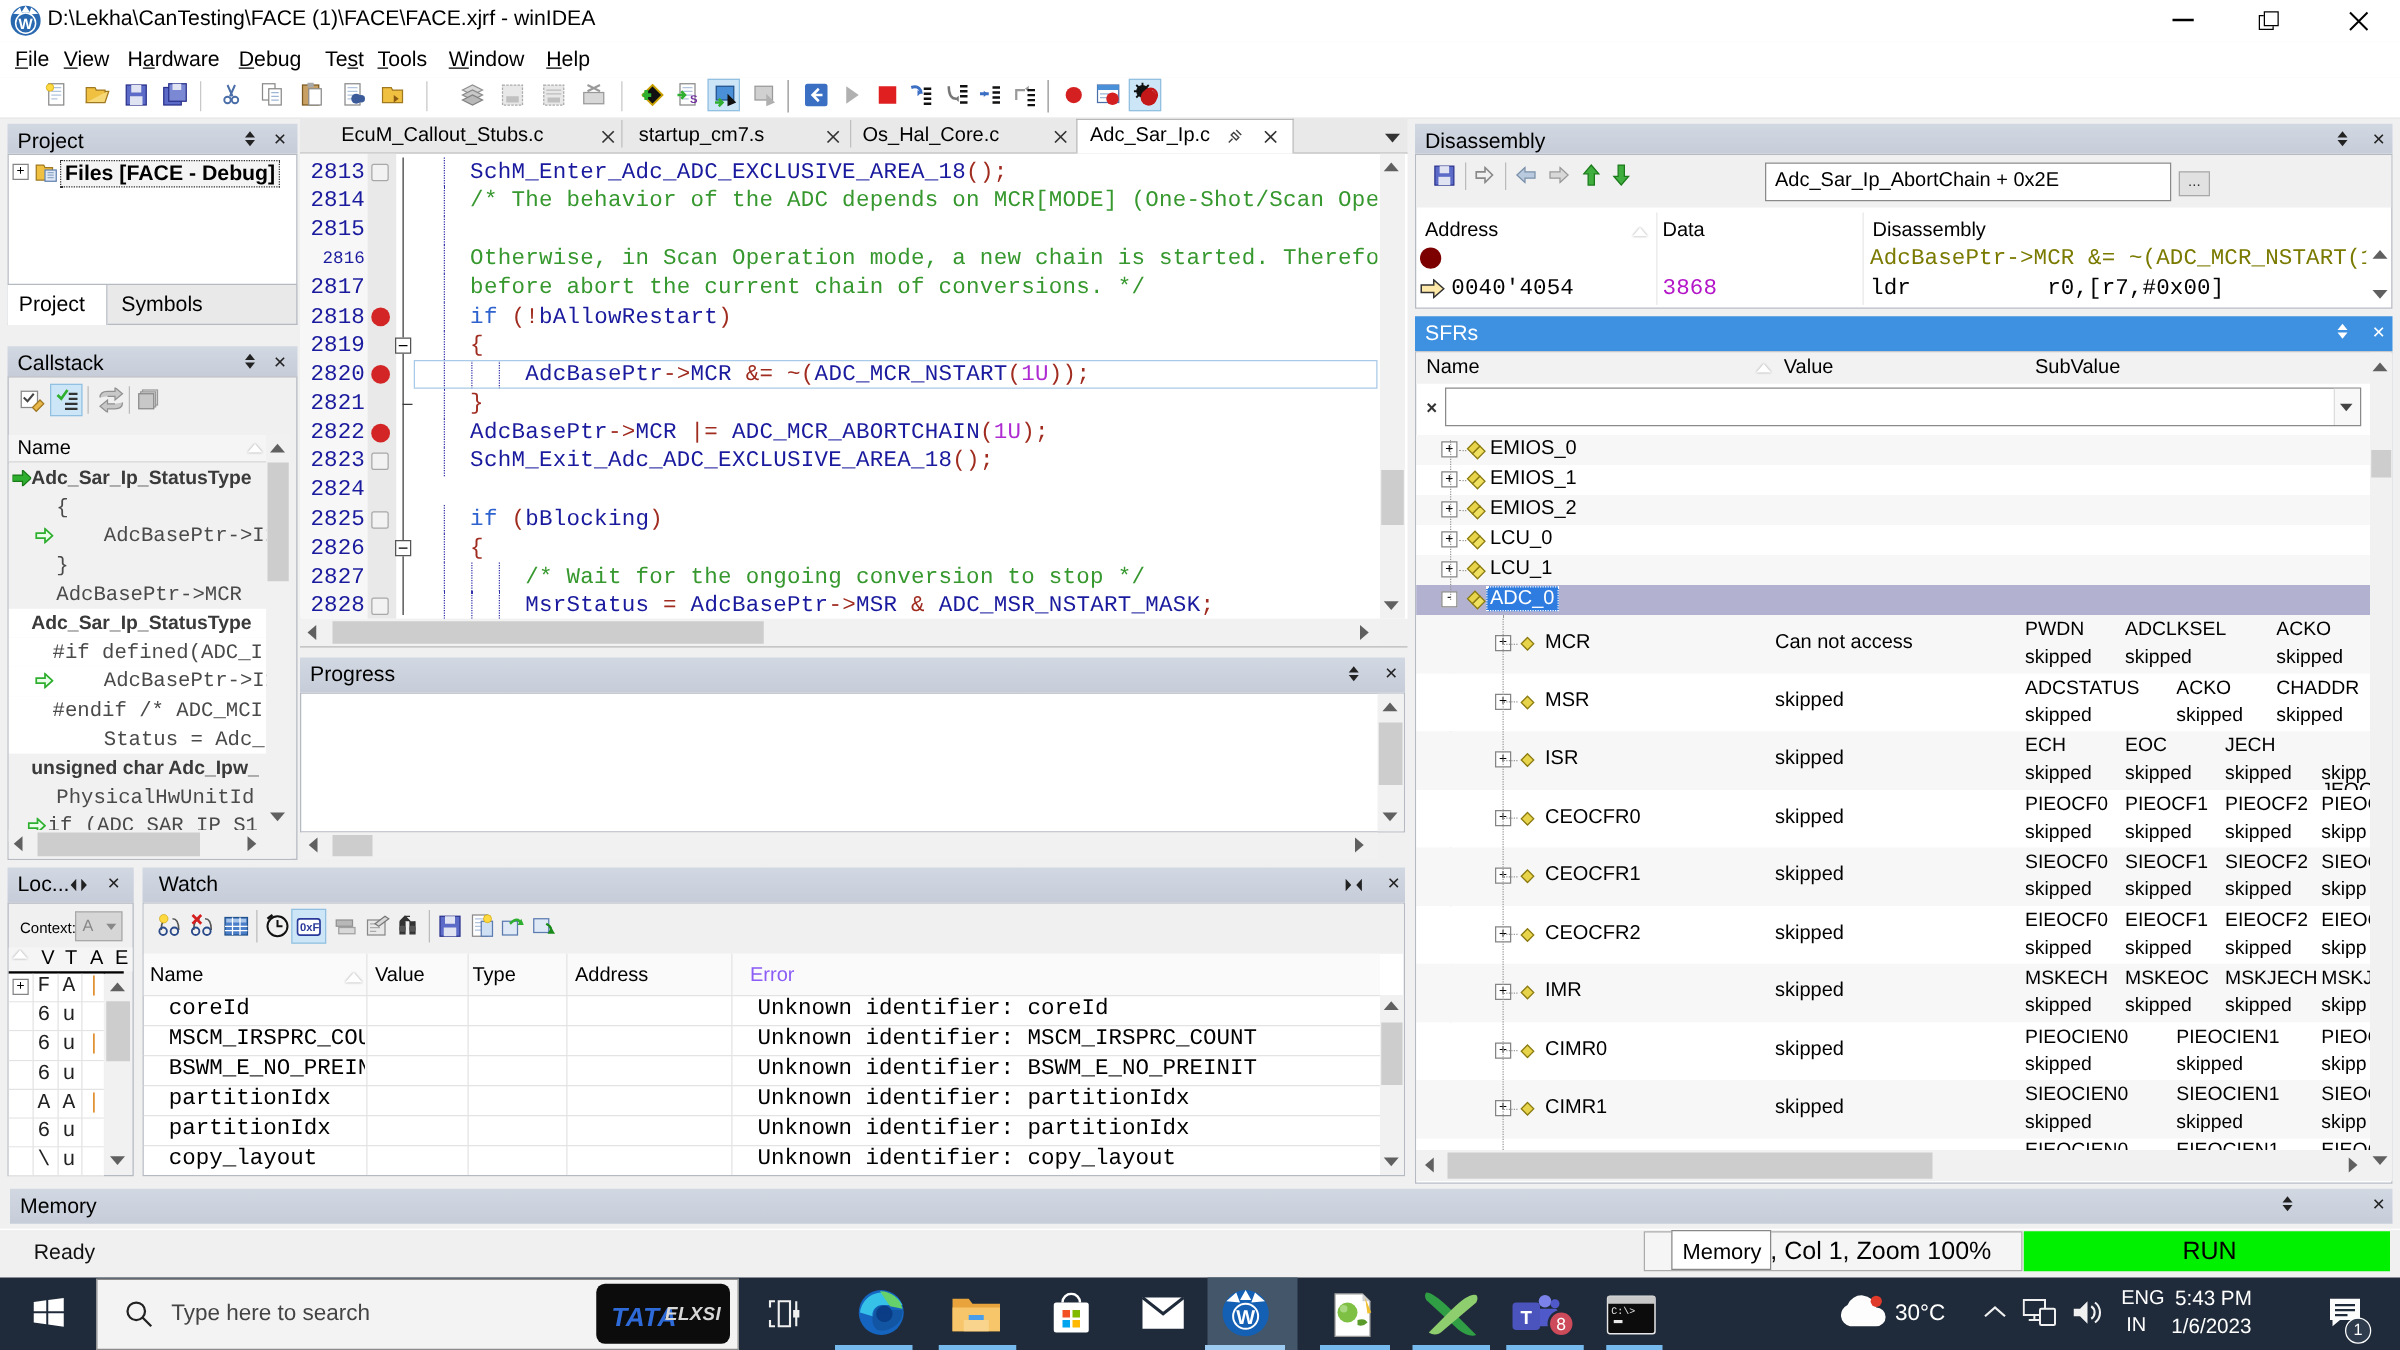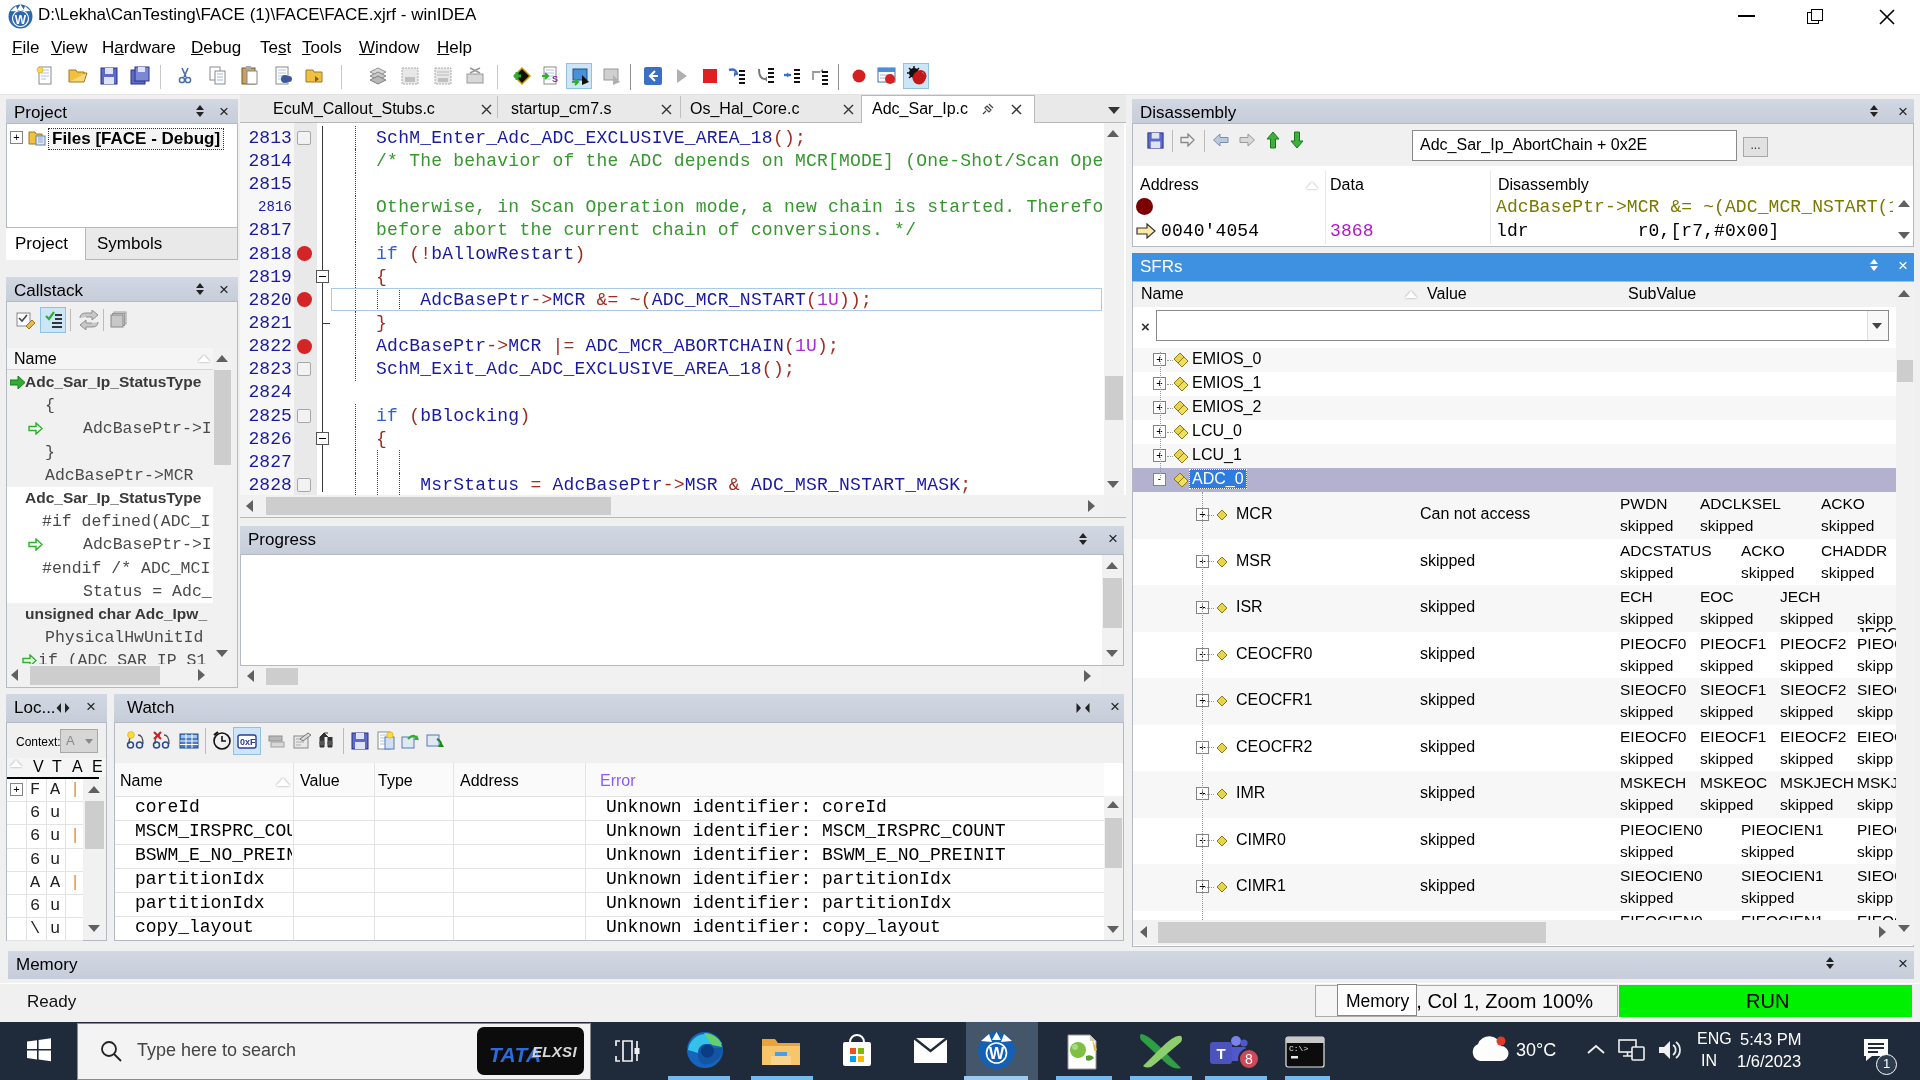--- a/index.html
+++ b/index.html
@@ -360,21 +360,21 @@
 <div class="cl mono" style="left:332px;top:404.0px;font-size:18px;letter-spacing:.22px;white-space:pre;width:770px;overflow:hidden;"><span>    </span><span class="kw">if</span><span class="op"> (</span><span class="id">bBlocking</span><span class="op">)</span></div>
 <div class="cl mono lnum" style="left:240px;top:427.1px;width:52px;height:23.14px;justify-content:flex-end;font-size:18px;letter-spacing:.1px;">2826</div>
 <div class="abs" style="left:316px;top:432.2px;width:13px;height:13px;background:#fff;border:1px solid #555;"></div>
 <div class="abs" style="left:319px;top:438.2px;width:7px;height:1px;background:#000;"></div>
 <div class="abs" style="left:355px;top:427.1px;width:1px;height:23.14px;border-left:1px dotted #3333aa;"></div>
 <div class="cl mono" style="left:332px;top:427.1px;font-size:18px;letter-spacing:.22px;white-space:pre;width:770px;overflow:hidden;"><span>    </span><span class="op">{</span></div>
 <div class="cl mono lnum" style="left:240px;top:450.3px;width:52px;height:23.14px;justify-content:flex-end;font-size:18px;letter-spacing:.1px;">2827</div>
 <div class="abs" style="left:355px;top:450.3px;width:1px;height:23.14px;border-left:1px dotted #3333aa;"></div>
 <div class="abs" style="left:377px;top:450.3px;width:1px;height:23.14px;border-left:1px dotted #3333aa;"></div>
 <div class="abs" style="left:399px;top:450.3px;width:1px;height:23.14px;border-left:1px dotted #3333aa;"></div>
-<div class="cl mono" style="left:332px;top:450.3px;font-size:18px;letter-spacing:.22px;white-space:pre;width:770px;overflow:hidden;"><span>        </span></div>
+<div class="cl mono" style="left:332px;top:450.3px;font-size:18px;letter-spacing:.22px;white-space:pre;width:770px;overflow:hidden;"><span>        </span><span class="cm">/* Wait for the ongoing conversion to stop */</span></div>
 <div class="cl mono lnum" style="left:240px;top:473.4px;width:52px;height:23.14px;justify-content:flex-end;font-size:18px;letter-spacing:.1px;">2828</div>
 <div class="abs" style="left:297px;top:478.0px;width:14px;height:14px;border-radius:2px;background:#f2f2f2;border:1px solid #a8a8a8;"></div>
 <div class="abs" style="left:355px;top:473.4px;width:1px;height:23.14px;border-left:1px dotted #3333aa;"></div>
 <div class="abs" style="left:377px;top:473.4px;width:1px;height:23.14px;border-left:1px dotted #3333aa;"></div>
 <div class="abs" style="left:399px;top:473.4px;width:1px;height:23.14px;border-left:1px dotted #3333aa;"></div>
 <div class="cl mono" style="left:332px;top:473.4px;font-size:18px;letter-spacing:.22px;white-space:pre;width:770px;overflow:hidden;"><span>        </span><span class="id">MsrStatus</span><span> </span><span class="op">=</span><span> </span><span class="id">AdcBasePtr</span><span class="op">-&gt;</span><span class="id">MSR</span><span> </span><span class="op">&amp;</span><span> </span><span class="id">ADC_MSR_NSTART_MASK</span><span class="op">;</span></div>
 <div class="abs sb" style="left:1104px;top:123px;width:20px;height:372px;"></div>
 <div class="arr up" style="left:1107px;top:130px;"></div>
 <div class="abs sbth" style="left:1105px;top:376px;width:18px;height:44px;"></div>
 <div class="arr dn" style="left:1107px;top:481px;"></div>

